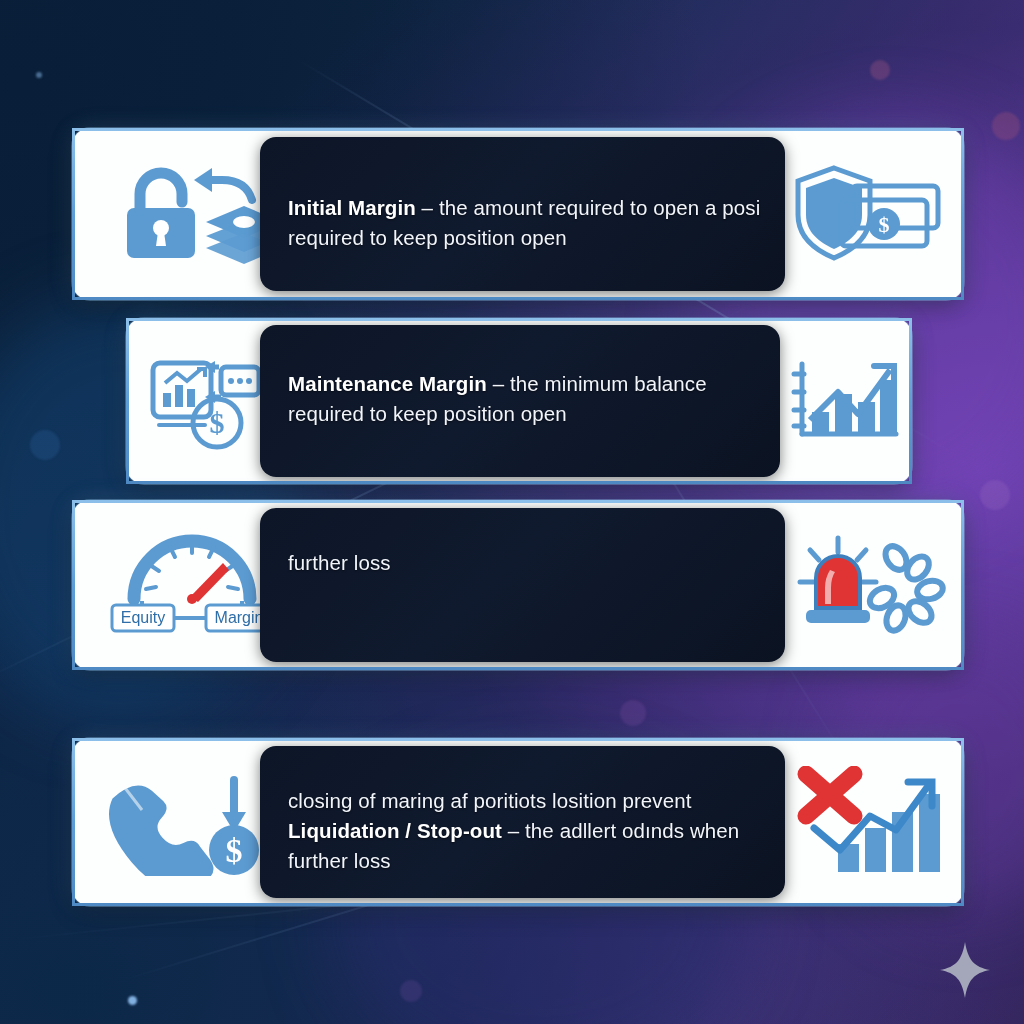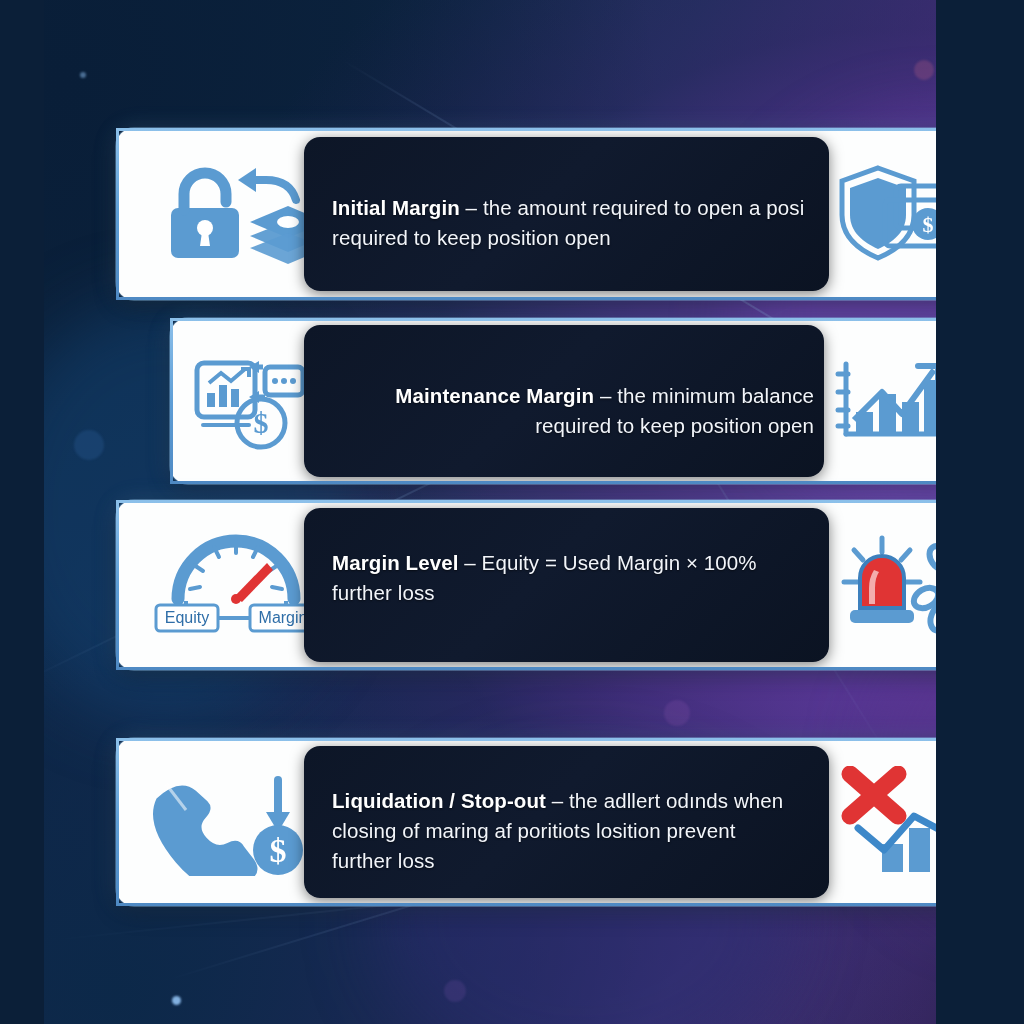--- a/index.html
+++ b/index.html
@@ -1,21 +1,21 @@
 <!DOCTYPE html>
 <html><head>
 <meta charset="utf-8">
 <style>
   html,body{margin:0;padding:0;}
   body{
     width:1024px;height:1024px;overflow:hidden;
     font-family:"Liberation Sans", sans-serif;
     background:#0b1f38;
   }
-  #stage{position:relative;width:892px;height:1024px;overflow:hidden;margin-left:44px;}
+  #stage{position:relative;width:1024px;height:1024px;overflow:hidden;}
 
   
   .bg-base{
     position:absolute;inset:0;
     background:
       radial-gradient(115% 90% at 96% 46%, rgba(112,66,180,.92) 0%, rgba(86,52,147,.72) 26%, rgba(49,38,104,.38) 48%, rgba(0,0,0,0) 72%),
       radial-gradient(95% 85% at 2% 8%, rgba(9,30,56,1) 0%, rgba(10,32,58,.85) 35%, rgba(0,0,0,0) 70%),
       radial-gradient(120% 100% at 8% 97%, rgba(11,40,72,.95) 0%, rgba(12,36,70,.55) 40%, rgba(0,0,0,0) 75%),
       linear-gradient(118deg,#0a1e36 0%,#12294a 26%,#22305e 46%,#3d2f73 64%,#543b8f 80%,#35265c 100%);
   }
@@ -162,21 +162,21 @@
           <path d="M74 20 h-8" stroke="#5b9bd1" stroke-width="5"></path>
           <path d="M70 14 l-10 6 l10 6 z" fill="#5b9bd1"></path>
           <path d="M76 50 h-10" stroke="#5b9bd1" stroke-width="5"></path>
           <path d="M70 44 l-10 6 l10 6 z" fill="#5b9bd1"></path>
           <circle cx="72" cy="76" r="24" fill="none" stroke="#5b9bd1" stroke-width="5"></circle>
           <text x="72" y="86" font-size="30" font-family="Liberation Serif, serif" font-weight="bold" text-anchor="middle" fill="#5b9bd1">$</text>
         </svg>
       </div>
 
       <div class="panel" style="left:131px;top:4px;width:520px;height:152px;">
-        <div class="panel-text" style="top:56px;text-align:right;">
+        <div class="panel-text" style="top:44px;">
           <span class="panel-line">
             <span class="ttl">Maintenance Margin</span><span> – </span><span>the minimum balance</span>
           </span>
           <span class="panel-line">required to keep position open</span>
         </div>
       </div>
 
       <div class="icon-right" style="left:658px;top:26px;width:122px;height:108px;">
         <svg width="116" height="102" viewBox="0 0 116 102">
           <g stroke="#5b9bd1" stroke-width="5" stroke-linecap="round">
@@ -224,23 +224,20 @@
           <rect x="10" y="88" width="62" height="26" rx="4" fill="#ffffff" stroke="#5b9bd1" stroke-width="3"></rect>
           <text x="41" y="106" font-size="16" font-family="Liberation Sans, sans-serif" text-anchor="middle" fill="#2f6ea8">Equity</text>
           <line x1="72" y1="101" x2="104" y2="101" stroke="#5b9bd1" stroke-width="4"></line>
           <rect x="104" y="88" width="66" height="26" rx="4" fill="#ffffff" stroke="#5b9bd1" stroke-width="3"></rect>
           <text x="137" y="106" font-size="16" font-family="Liberation Sans, sans-serif" text-anchor="middle" fill="#2f6ea8">Margin</text>
         </svg>
       </div>
 
       <div class="panel" style="left:185px;top:5px;width:525px;height:154px;">
         <div class="panel-text" style="top:40px;">
-          <span class="panel-line">
-            <span class="ttl">Margin Level</span><span> – </span><span>Equity = Used Margin × 100%</span>
-          </span>
           <span class="panel-line">further loss</span>
         </div>
       </div>
 
       <div class="icon-right" style="left:712px;top:28px;width:166px;height:108px;">
         <svg width="156" height="102" viewBox="0 0 156 102">
           <g stroke="#5b9bd1" stroke-width="5" stroke-linecap="round">
             <line x1="46" y1="4" x2="46" y2="18"></line>
             <line x1="18" y1="16" x2="27" y2="26"></line>
             <line x1="74" y1="16" x2="65" y2="26"></line>
@@ -273,24 +270,24 @@
           <path d="M22 14 l20 26" stroke="#ffffff" stroke-width="3" opacity=".55"></path>
           <line x1="134" y1="10" x2="134" y2="48" stroke="#5b9bd1" stroke-width="8" stroke-linecap="round"></line>
           <path d="M122 42 l12 20 l12 -20 z" fill="#5b9bd1"></path>
           <circle cx="134" cy="80" r="25" fill="#5b9bd1"></circle>
           <text x="134" y="92" font-size="34" font-family="Liberation Serif, serif" font-weight="bold" text-anchor="middle" fill="#ffffff">$</text>
         </svg>
       </div>
 
       <div class="panel" style="left:185px;top:5px;width:525px;height:152px;">
         <div class="panel-text" style="top:40px;">
+          <span class="panel-line">closing of maring af poritiots losition prevent</span>
           <span class="panel-line">
             <span class="ttl">Liquidation / Stop-out</span><span> – </span><span>the adllert odınds when</span>
           </span>
-          <span class="panel-line">closing of maring af poritiots losition prevent</span>
           <span class="panel-line">further loss</span>
         </div>
       </div>
 
       <div class="icon-right" style="left:708px;top:22px;width:172px;height:118px;">
         <svg width="162" height="112" viewBox="0 0 162 112">
           <g stroke="#e03434" stroke-width="17" stroke-linecap="round">
             <line x1="18" y1="8" x2="66" y2="50"></line>
             <line x1="66" y1="8" x2="18" y2="50"></line>
           </g>

